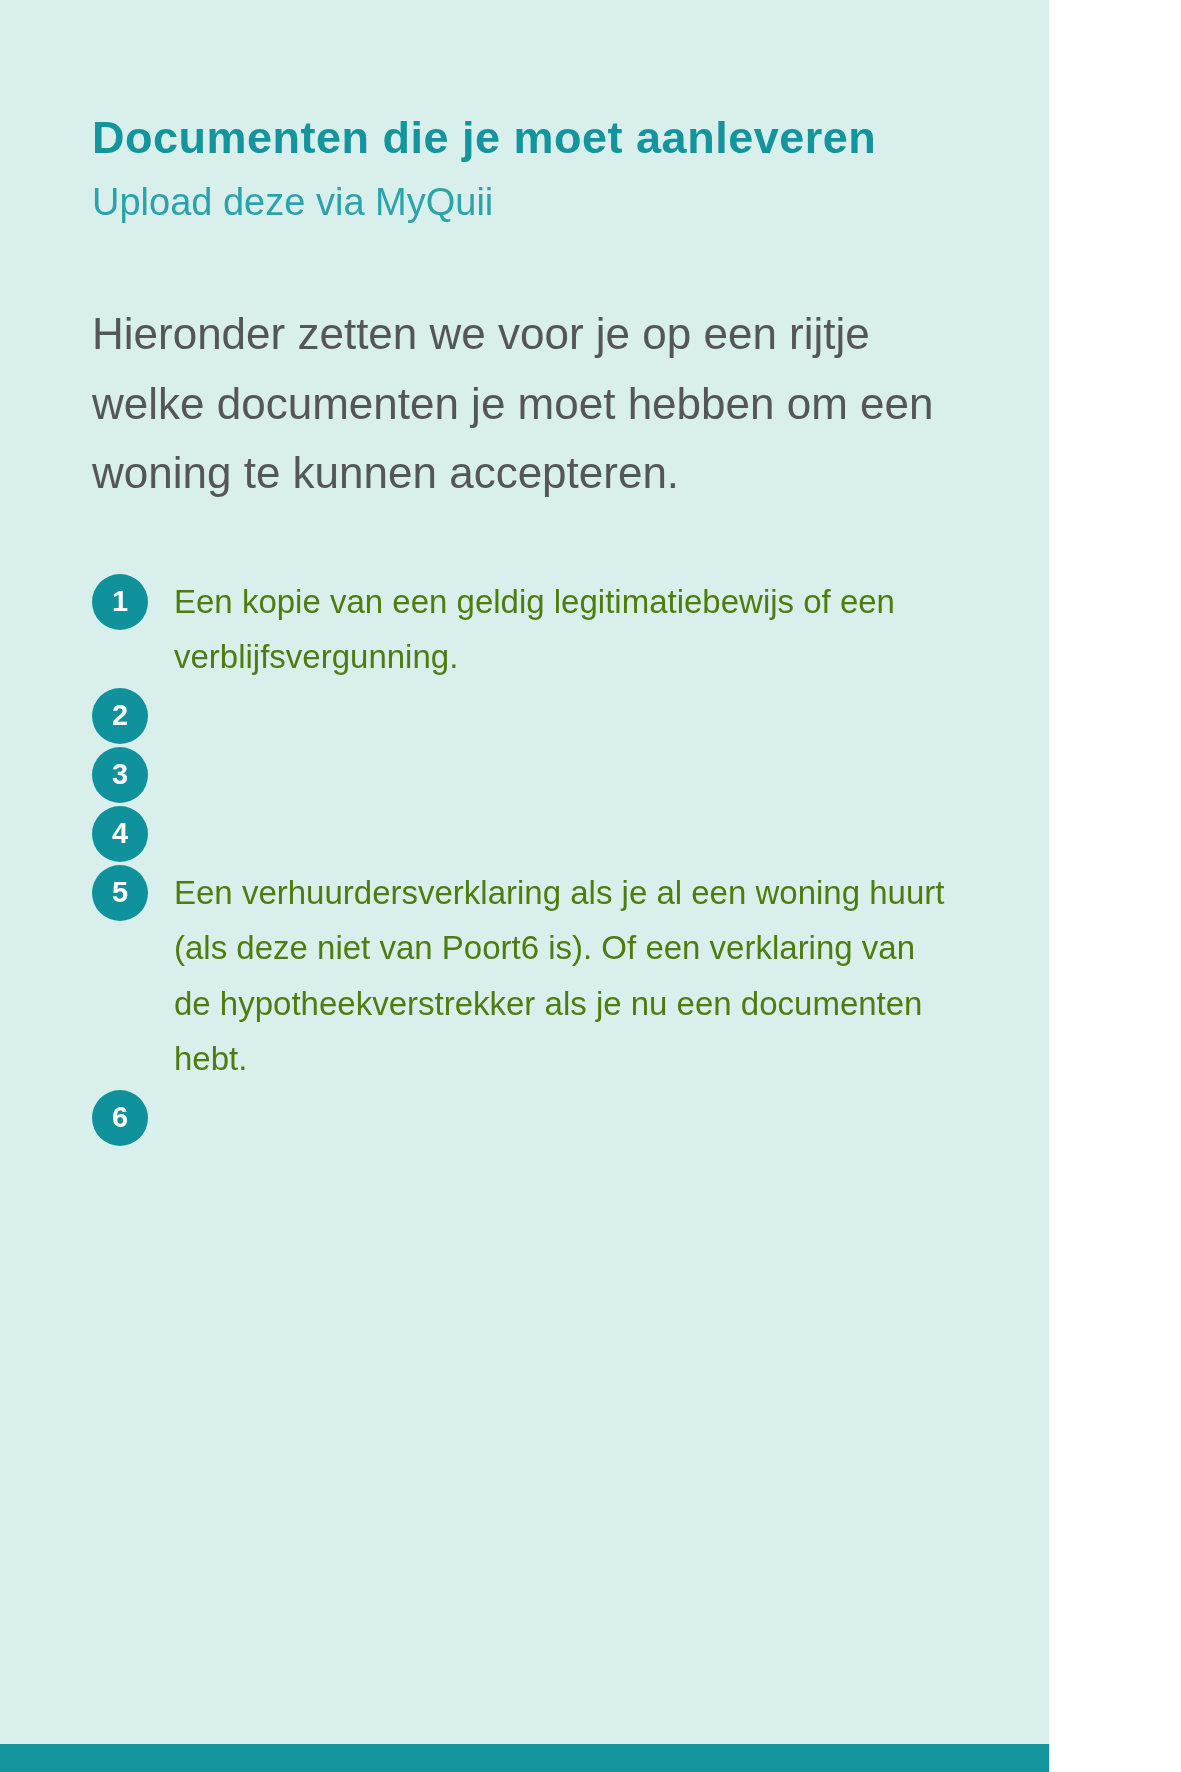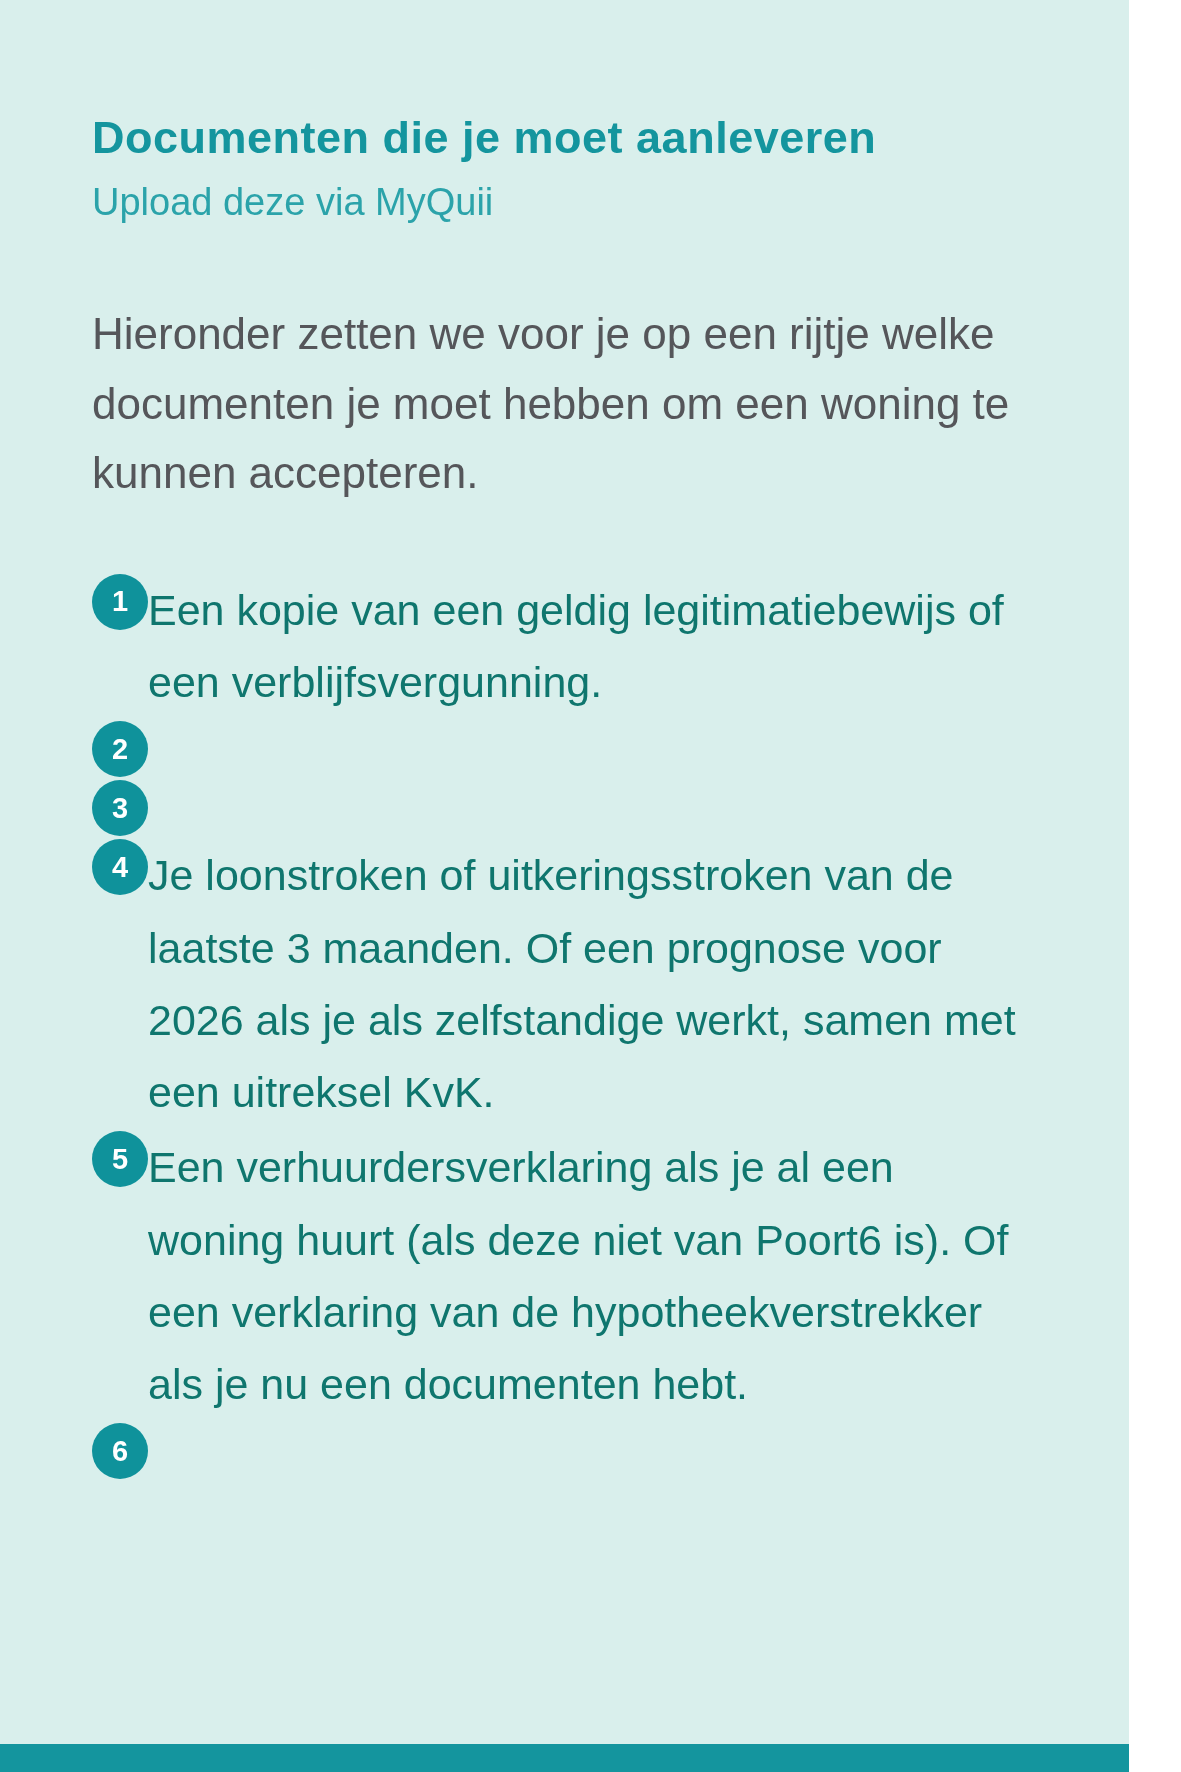--- a/index.html
+++ b/index.html
@@ -2,21 +2,21 @@
 <html><head>
 <meta charset="utf-8">
 <style>
   html, body {
     margin: 0;
     padding: 0;
     font-family: "Liberation Sans", sans-serif;
   }
   .page {
     position: relative;
-    width: 1129px;
+    width: 1049px;
     height: 1772px;
     background: #d9efec;
     overflow: hidden;
     box-sizing: border-box;
   }
   .content {
     padding: 112px 92px 0 92px;
     box-sizing: border-box;
   }
   .title {
@@ -57,22 +57,23 @@
     background: #0f929b;
     color: #ffffff;
     font-size: 29px;
     font-weight: bold;
     display: flex;
     align-items: center;
     justify-content: center;
     margin-top: 0px;
   }
   .item-text {
-    color: #0f766e;
-    font-size: 43px;
+    margin-left: 26px;
+    color: #4d7c0f;
+    font-size: 33px;
     line-height: 1.68;
     max-width: 880px;
   }
   .bottom-bar {
     position: absolute;
     left: 0;
     bottom: 0;
     width: 100%;
     height: 28px;
     background: #14959e;
@@ -99,21 +100,20 @@
       <div class="doc-item">
         <div class="badge">2</div>
       </div>
 
       <div class="doc-item">
         <div class="badge">3</div>
       </div>
 
       <div class="doc-item">
         <div class="badge">4</div>
-        <div class="item-text">Je loonstroken of uitkeringsstroken van de laatste 3 maanden. Of een prognose voor 2026 als je als zelfstandige werkt, samen met een uitreksel KvK.</div>
       </div>
 
       <div class="doc-item">
         <div class="badge">5</div>
         <div class="item-text">Een verhuurdersverklaring als je al een woning huurt (als deze niet van Poort6 is). Of een verklaring van de hypotheekverstrekker als je nu een documenten hebt.</div>
       </div>
 
       <div class="doc-item">
         <div class="badge">6</div>
       </div>

